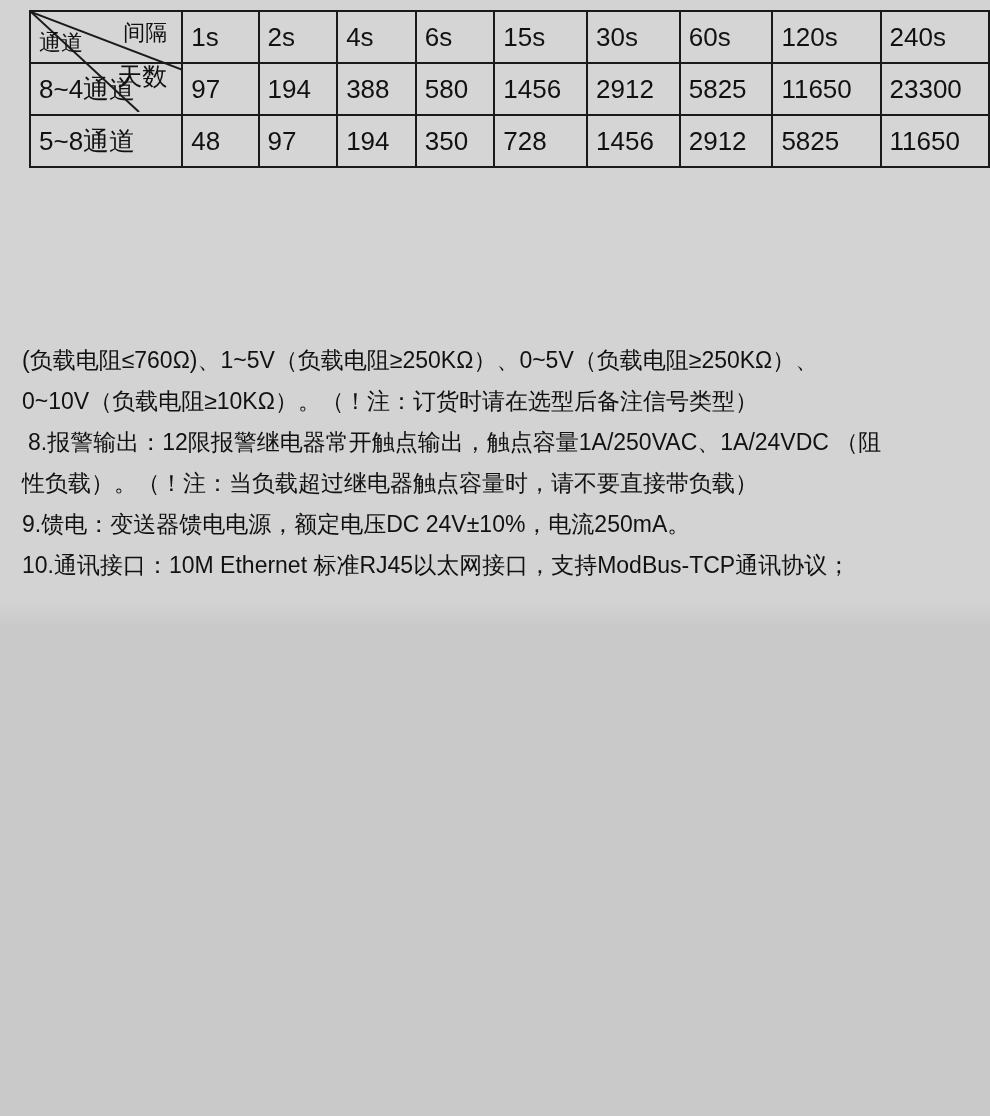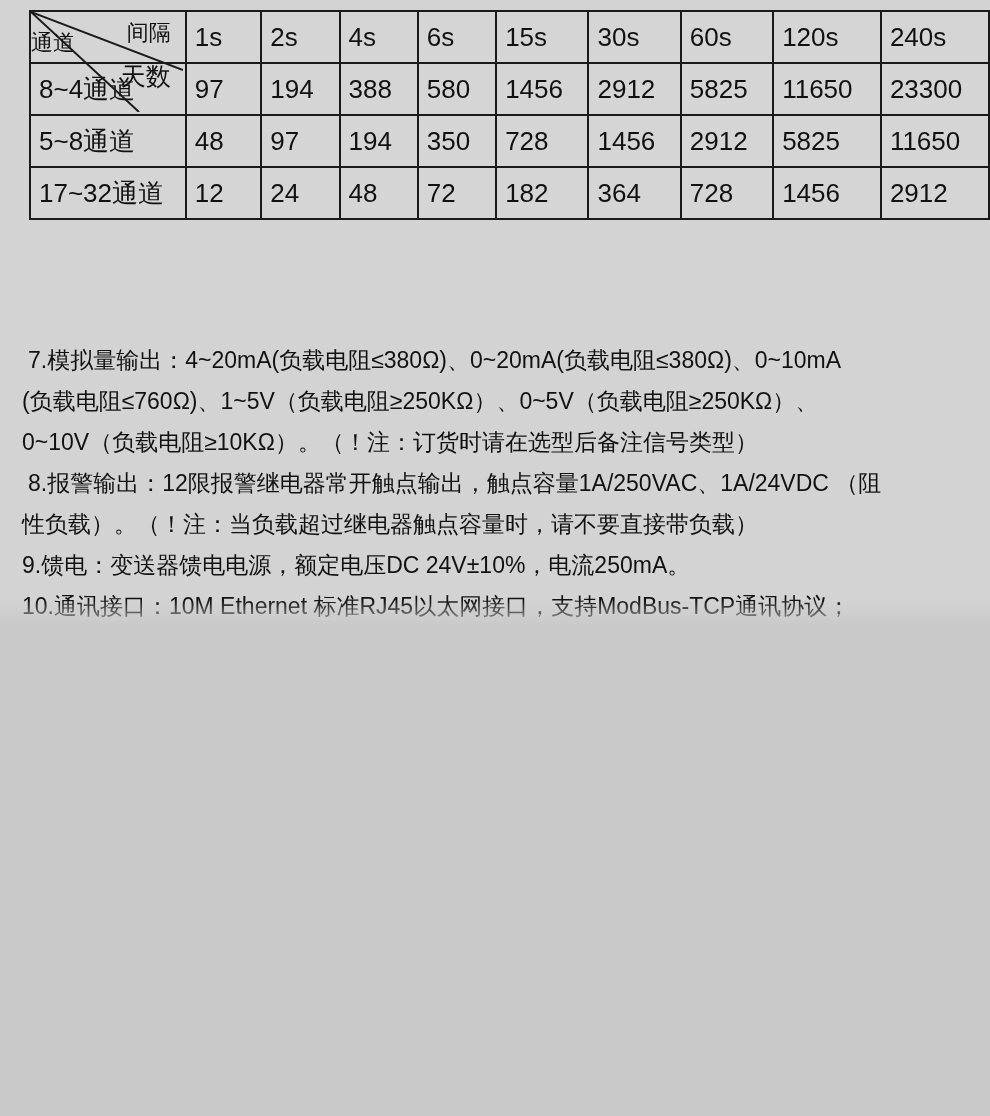--- a/index.html
+++ b/index.html
@@ -69,21 +69,21 @@
   }
   .corner-label-days {
     position: absolute;
     right: 14px;
     top: 48px;
     font-size: 25px;
     color: #111;
   }
   .corner-label-channel {
     position: absolute;
-    left: 0;
+    left: 8px;
     bottom: 4px;
     font-size: 22px;
     color: #111;
   }
   .col-head {
     text-align: center;
   }
   .row-head {
     width: 152px;
   }
@@ -168,37 +168,24 @@
         <td class="val-cell">48</td>
         <td class="val-cell">97</td>
         <td class="val-cell">194</td>
         <td class="val-cell">350</td>
         <td class="val-cell">728</td>
         <td class="val-cell">1456</td>
         <td class="val-cell">2912</td>
         <td class="val-cell">5825</td>
         <td class="val-cell">11650</td>
       </tr>
-      <tr>
-        <td class="row-head">17~32通道</td>
-        <td class="val-cell">12</td>
-        <td class="val-cell">24</td>
-        <td class="val-cell">48</td>
-        <td class="val-cell">72</td>
-        <td class="val-cell">182</td>
-        <td class="val-cell">364</td>
-        <td class="val-cell">728</td>
-        <td class="val-cell">1456</td>
-        <td class="val-cell">2912</td>
-      </tr>
     </tbody>
       </table>
 
     <div class="body-text">
-      <p class="indent-1">7.模拟量输出：4~20mA(负载电阻≤380Ω)、0~20mA(负载电阻≤380Ω)、0~10mA</p>
       <p>(负载电阻≤760Ω)、1~5V（负载电阻≥250KΩ）、0~5V（负载电阻≥250KΩ）、</p>
       <p>0~10V（负载电阻≥10KΩ）。（！注：订货时请在选型后备注信号类型）</p>
       <p class="indent-1">8.报警输出：12限报警继电器常开触点输出，触点容量1A/250VAC、1A/24VDC （阻</p>
       <p>性负载）。（！注：当负载超过继电器触点容量时，请不要直接带负载）</p>
       <p> 9.馈电：变送器馈电电源，额定电压DC 24V±10%，电流250mA。</p>
       <p>10.通讯接口：10M Ethernet 标准RJ45以太网接口，支持ModBus-TCP通讯协议；</p>
     </div>
 
     <div class="fade-bottom"></div>
   </div>

